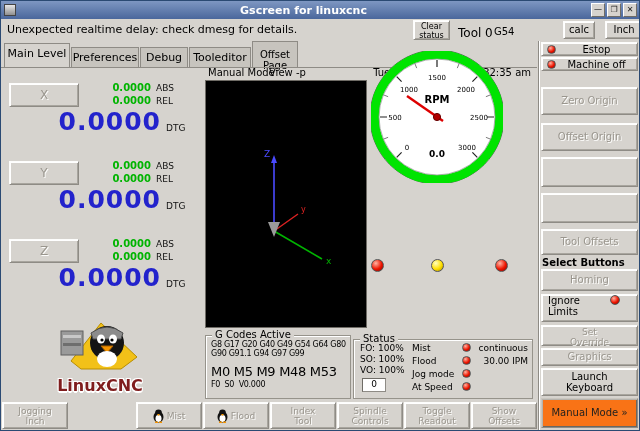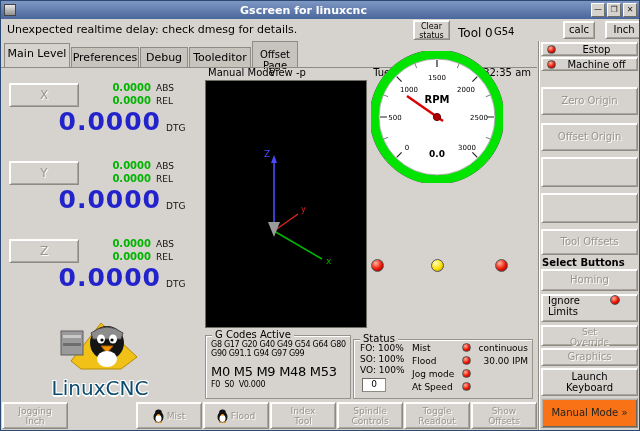--- a/index.html
+++ b/index.html
@@ -29,21 +29,21 @@
   .glab{position:absolute;font-size:9px;color:#111}
   .dro-big{position:absolute;left:10px;top:28px;width:150px;text-align:right;color:#2323cc;
      font-weight:bold;font-size:25px;letter-spacing:1px;white-space:nowrap}
   .frame{position:absolute;border:1px solid #96938b;box-shadow:1px 1px 0 #fff inset}
   .frame-title{position:absolute;top:-7px;left:6px;background:#d6d3ce;padding:0 3px;font-size:10px;white-space:nowrap}
   .small{font-size:9px;white-space:nowrap}
   .pre{white-space:pre}
   .bb{position:absolute;top:401px;height:27px;width:66px;display:flex;flex-direction:column;
       align-items:center;justify-content:center;font-size:9px;line-height:10px}
   .rb{position:absolute;left:540px;width:97px;font-size:10px}
-  .logo-text{font-weight:normal;font-size:20px;color:#0c4a6e;letter-spacing:0;
+  .logo-text{font-weight:bold;font-size:16px;color:#7f1d1d;letter-spacing:0;
      text-shadow:1px 1px 0 #fff,-1px -1px 0 #fff,1px -1px 0 #fff,-1px 1px 0 #fff,0 2px 0 #fff}
   .sep-v{position:absolute;top:40px;bottom:0;left:537px;width:2px;
      border-left:1px solid #8e8b85;border-right:1px solid #fff}
   .nb-edge{position:absolute;left:0;top:66px;width:536px;height:1px;background:#fff;border-top:1px solid #8e8b85}
   .entry{background:#fff;border:1px solid #8e8b85;border-top-color:#6f6c66;border-left-color:#6f6c66;
      text-align:center;font-size:9px}
 </style>
 </head>
 <body>
 

